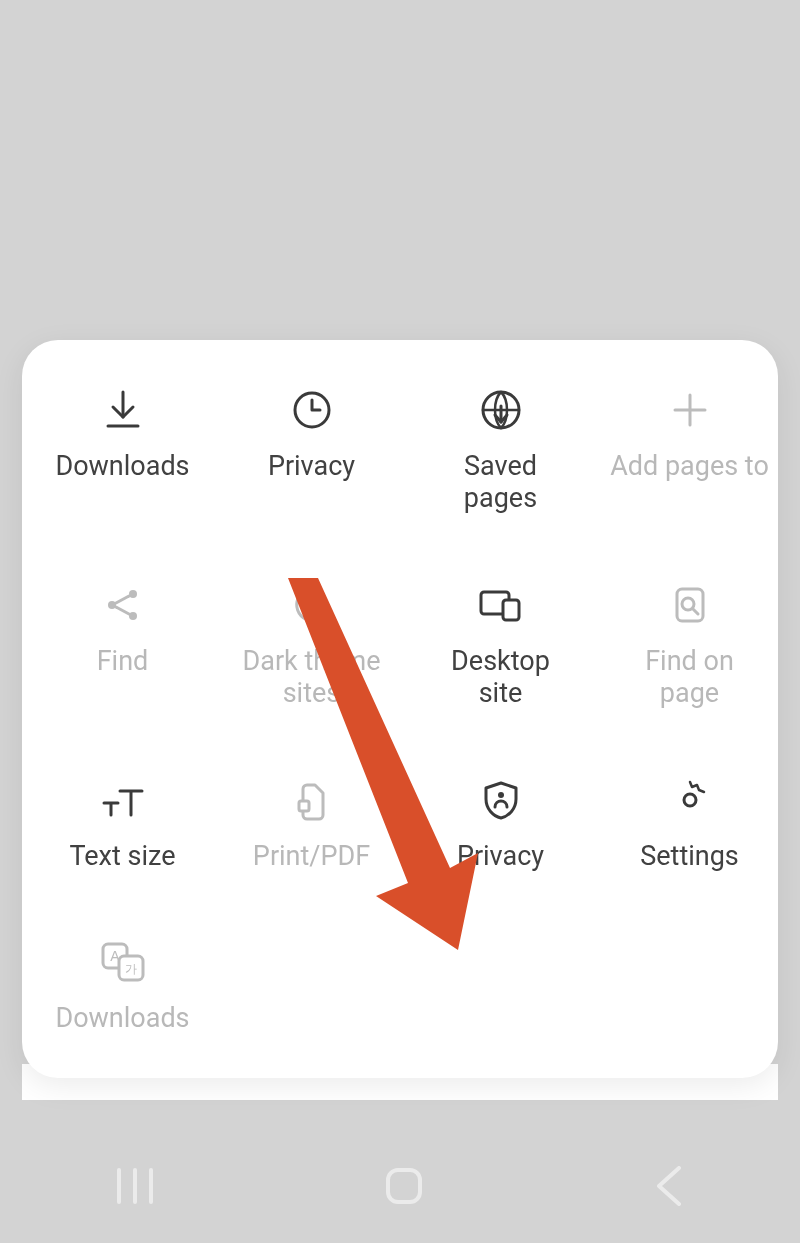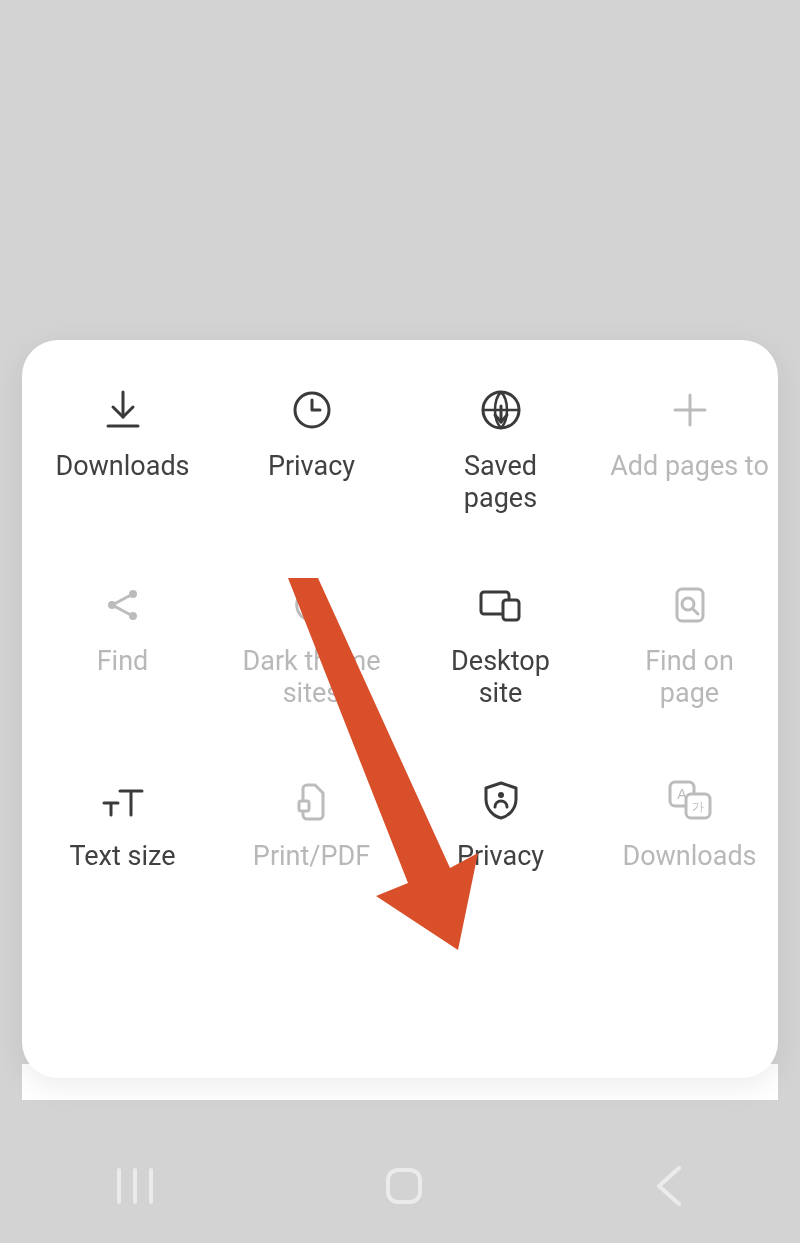--- a/index.html
+++ b/index.html
@@ -228,20 +228,29 @@
       <div class="icon-wrap">
         <svg width="42" height="42" viewBox="0 0 42 42" fill="none" stroke="#3a3a3a" stroke-width="3" stroke-linecap="round" stroke-linejoin="round">
           <path d="M21 4 L36 9 V20 C36 30 29 37 21 39 C13 37 6 30 6 20 V9 Z"></path>
           <circle cx="21" cy="16" r="3" fill="#3a3a3a" stroke="none"></circle>
           <path d="M15 28 c0-4 3-6 6-6 s6 2 6 6" fill="none"></path>
         </svg>
       </div>
       <div class="label">Privacy</div>
     </div>
 
+    <div class="item">
+      <div class="icon-wrap">
+        <svg width="42" height="42" viewBox="0 0 42 42" fill="none" stroke="#3a3a3a" stroke-width="3" stroke-linecap="round" stroke-linejoin="round">
+          <circle cx="21" cy="21" r="6"></circle>
+          <path d="M21 3 l2 5 5-2 2 5 5 2--2 5 5 2 -5 2 2 5 -5 2 -2 5 -5-2 -2 5 -2-5 -5 2 -2-5 -5-2 2-5 -5-2 5-2 -2-5 5-2 2-5 5 2 z" stroke-width="2.5"></path>
+        </svg>
+      </div>
+      <div class="label">Settings</div>
+    </div>
 
     <div class="item disabled">
       <div class="icon-wrap">
         <svg width="48" height="44" viewBox="0 0 48 44" fill="none" stroke="#bcbcbc" stroke-width="3" stroke-linecap="round" stroke-linejoin="round">
           <rect x="4" y="4" width="24" height="24" rx="5"></rect>
           <text x="16" y="21" font-size="14" fill="#bcbcbc" stroke="none" text-anchor="middle" font-family="Arial">A</text>
           <rect x="20" y="16" width="24" height="24" rx="5" fill="#fff"></rect>
           <text x="32" y="33" font-size="12" fill="#bcbcbc" stroke="none" text-anchor="middle" font-family="Arial">가</text>
         </svg>
       </div>

